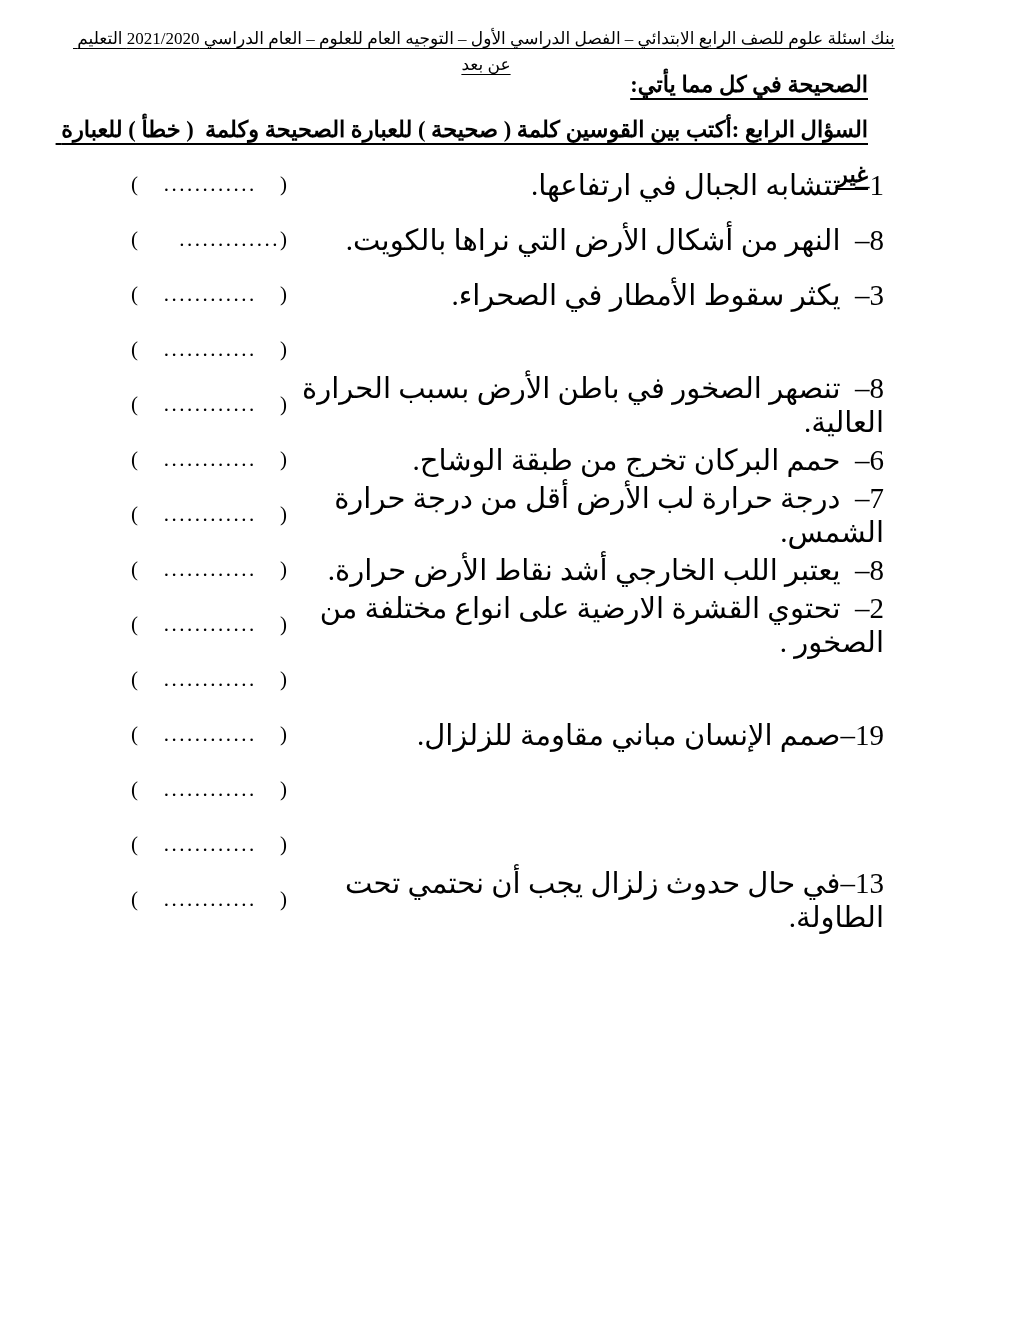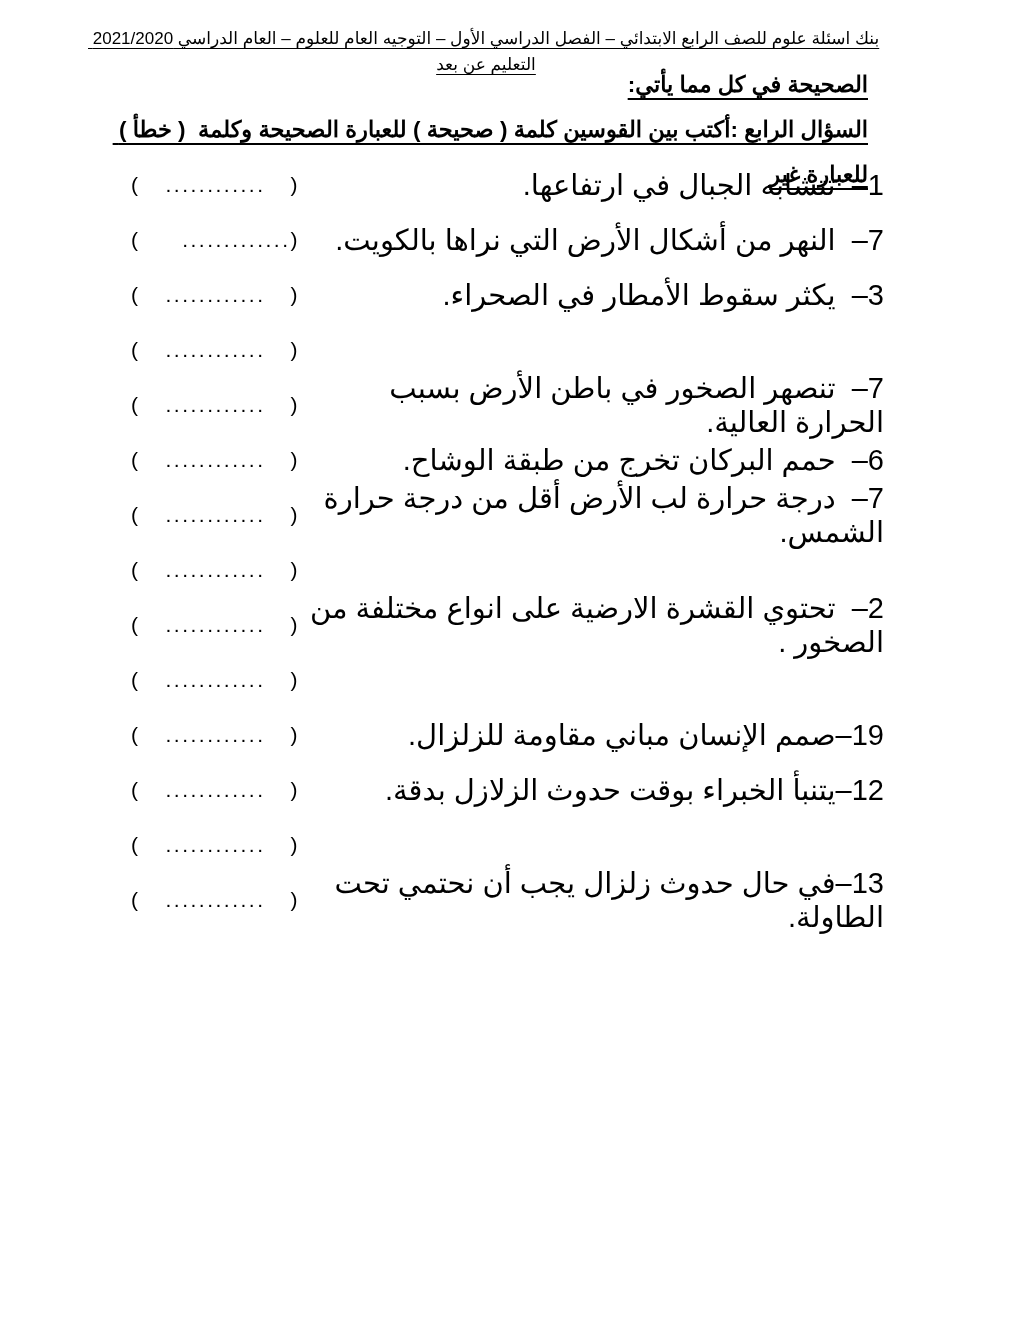--- a/index.html
+++ b/index.html
@@ -6,21 +6,21 @@
     margin: 0;
     padding: 0;
     background: #ffffff;
   }
   .page {
     position: relative;
     width: 972px;
     height: 1320px;
     background: #ffffff;
     color: #000000;
-    font-family: Liberation Sans, sans-serif;
+    font-family: Liberation Serif, serif;
     overflow: hidden;
   }
   .header {
     position: absolute;
     top: 26px;
     left: 70px;
     right: 70px;
     text-align: center;
     direction: rtl;
     font-size: 17px;
@@ -93,59 +93,59 @@
     <div class="title-line">السؤال الرابع :أكتب بين القوسين كلمة ( صحيحة ) للعبارة الصحيحة وكلمة  ( خطأ ) للعبارة غير</div>
   </div>
 
   <div class="qlist">
     <div class="qrow">
       <span class="bracket">(   ............   )</span>
       <span class="stmt">1–  تتشابه الجبال في ارتفاعها.</span>
     </div>
     <div class="qrow">
       <span class="bracket">(     .............)</span>
-      <span class="stmt">7–  النهر من أشكال الأرض التي نراها بالكويت.</span>
+      <span class="stmt">8–  النهر من أشكال الأرض التي نراها بالكويت.</span>
     </div>
     <div class="qrow">
       <span class="bracket">(   ............   )</span>
       <span class="stmt">3–  يكثر سقوط الأمطار في الصحراء.</span>
     </div>
     <div class="qrow">
       <span class="bracket">(   ............   )</span>
     </div>
     <div class="qrow">
       <span class="bracket">(   ............   )</span>
-      <span class="stmt">7–  تنصهر الصخور في باطن الأرض بسبب الحرارة العالية.</span>
+      <span class="stmt">8–  تنصهر الصخور في باطن الأرض بسبب الحرارة العالية.</span>
     </div>
     <div class="qrow">
       <span class="bracket">(   ............   )</span>
       <span class="stmt">6–  حمم البركان تخرج من طبقة الوشاح.</span>
     </div>
     <div class="qrow">
       <span class="bracket">(   ............   )</span>
       <span class="stmt">7–  درجة حرارة لب الأرض أقل من درجة حرارة الشمس.</span>
     </div>
     <div class="qrow">
       <span class="bracket">(   ............   )</span>
+      <span class="stmt">8–  يعتبر اللب الخارجي أشد نقاط الأرض حرارة.</span>
     </div>
     <div class="qrow">
       <span class="bracket">(   ............   )</span>
       <span class="stmt">2–  تحتوي القشرة الارضية على انواع مختلفة من الصخور .</span>
     </div>
     <div class="qrow">
       <span class="bracket">(   ............   )</span>
       <span class="stmt"></span>
     </div>
     <div class="qrow">
       <span class="bracket">(   ............   )</span>
       <span class="stmt">19–صمم الإنسان مباني مقاومة للزلزال.</span>
     </div>
     <div class="qrow">
       <span class="bracket">(   ............   )</span>
-      <span class="stmt">12–يتنبأ الخبراء بوقت حدوث الزلازل بدقة.</span>
     </div>
     <div class="qrow">
       <span class="bracket">(   ............   )</span>
       <span class="stmt"></span>
     </div>
     <div class="qrow">
       <span class="bracket">(   ............   )</span>
       <span class="stmt">13–في حال حدوث زلزال يجب أن نحتمي تحت الطاولة.</span>
     </div>
   </div>

